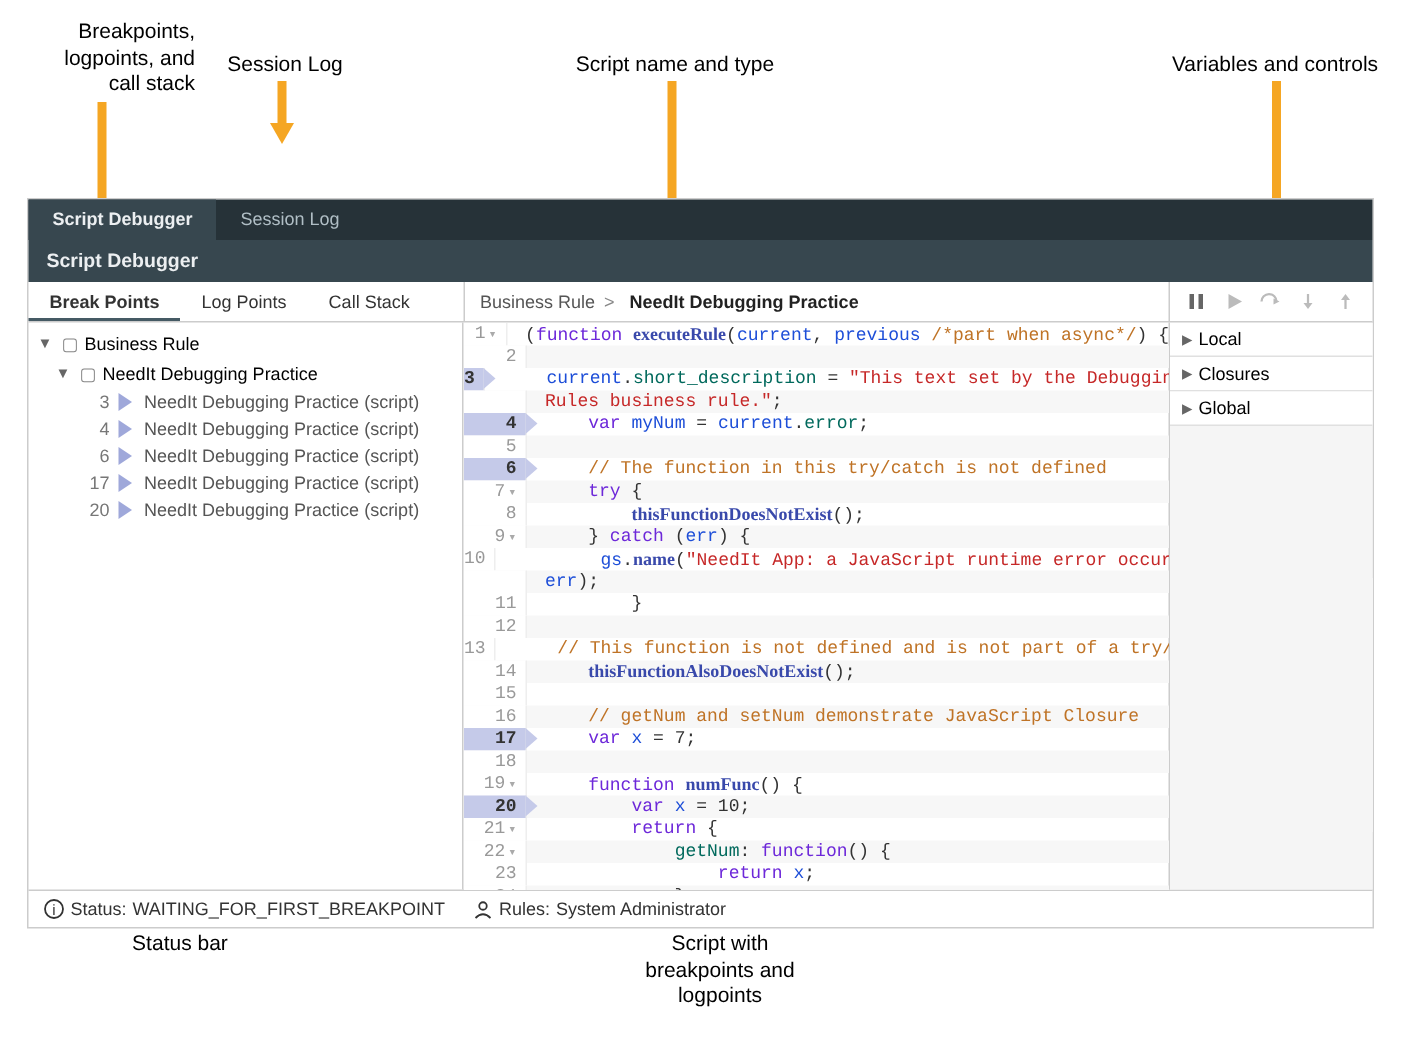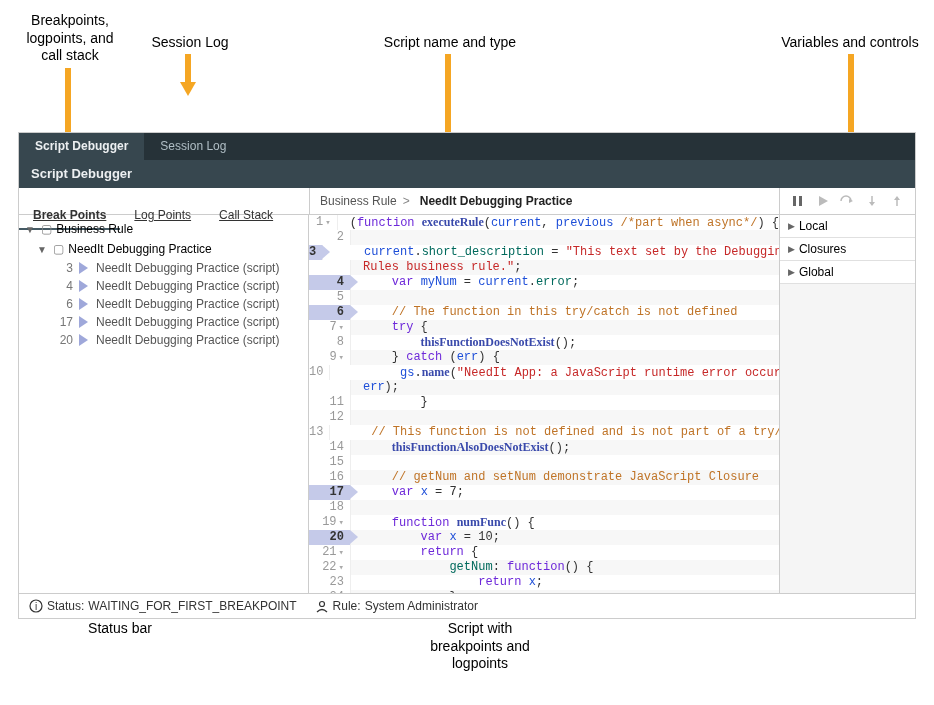--- a/index.html
+++ b/index.html
@@ -74,25 +74,24 @@
   .sub-tabs {
     display: flex;
     height: 27px;
     border-bottom: 1px solid #ccc;
   }
   .left-sub-tabs {
     display: flex;
     width: 290px;
   }
   .sub-tab {
-    padding: 20px 14px;
+    padding: 6px 14px;
     font-size: 12px;
     cursor: pointer;
     color: #333;
-    text-decoration: underline;
   }
   .sub-tab.active {
     border-bottom: 2px solid #455a64;
     font-weight: 600;
   }
   .script-header {
     flex: 1;
     display: flex;
     align-items: center;
     padding: 0 10px;
@@ -215,21 +214,21 @@
     color: #333;
     display: flex;
     gap: 18px;
   }
   .status-item { display: flex; align-items: center; gap: 4px; }
   svg { display: block; }
 </style>
 </head>
 <body>
 
-<div class="annotation" style="left:10px; top:12px; width:120px;">Breakpoints,
+<div class="annotation" style="left:10px; top:12px; width:120px;text-align:right;">Breakpoints,
 logpoints, and
 call stack</div>
 <div class="arrow-stem" style="left:65px; top:68px; height:92px;"></div>
 <div class="arrow-down" style="left:60px; top:158px;"></div>
 
 <div class="annotation" style="left:140px; top:34px; width:100px;">Session Log</div>
 <div class="arrow-stem" style="left:185px; top:54px; height:30px;"></div>
 <div class="arrow-down" style="left:180px; top:82px;"></div>
 
 <div class="annotation" style="left:370px; top:34px; width:160px;">Script name and type</div>
@@ -478,18 +477,18 @@
       <span>Status:</span>
       <span>WAITING_FOR_FIRST_BREAKPOINT</span>
     </div>
     <div class="status-item">
       <span>
           <svg width="14" height="14">
             <circle cx="7" cy="5" r="2.5" fill="none" stroke="#333" stroke-width="1.2"></circle>
             <path d="M2 13 Q7 8 12 13" fill="none" stroke="#333" stroke-width="1.2"></path>
           </svg>
         </span>
-      <span>Rule:</span>
+      <span>Rules:</span>
       <span>System Administrator</span>
     </div>
   </div>
 
 </div>
 
 </body></html>

